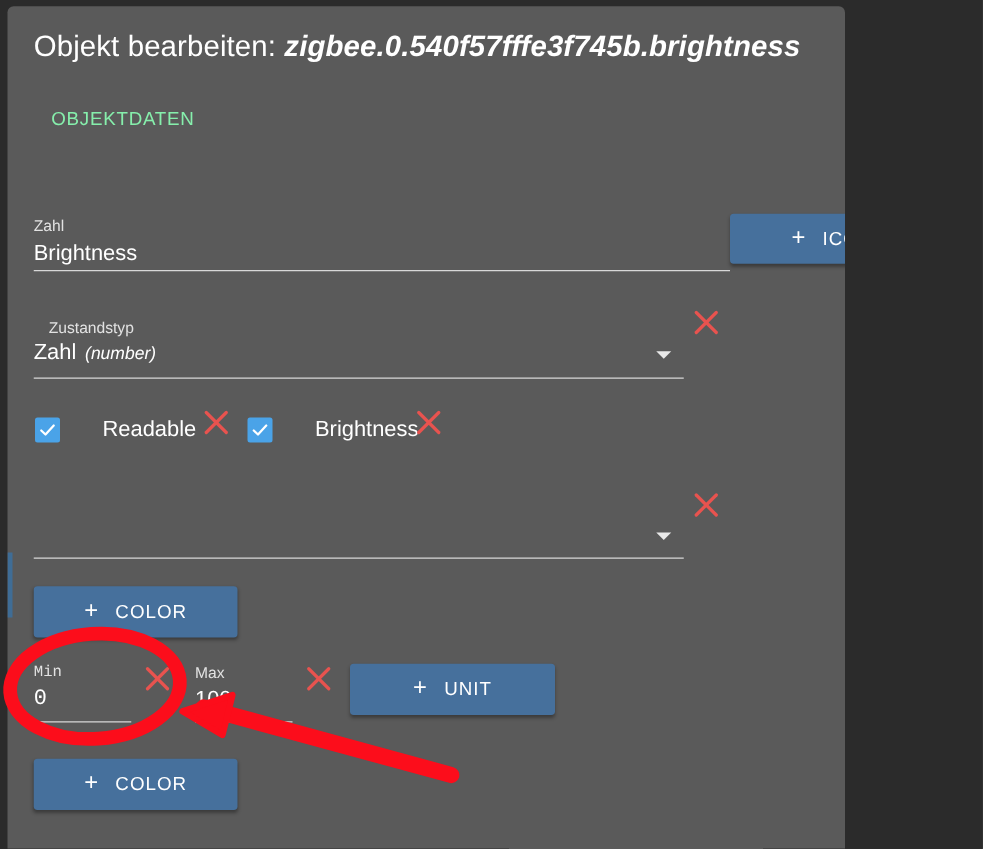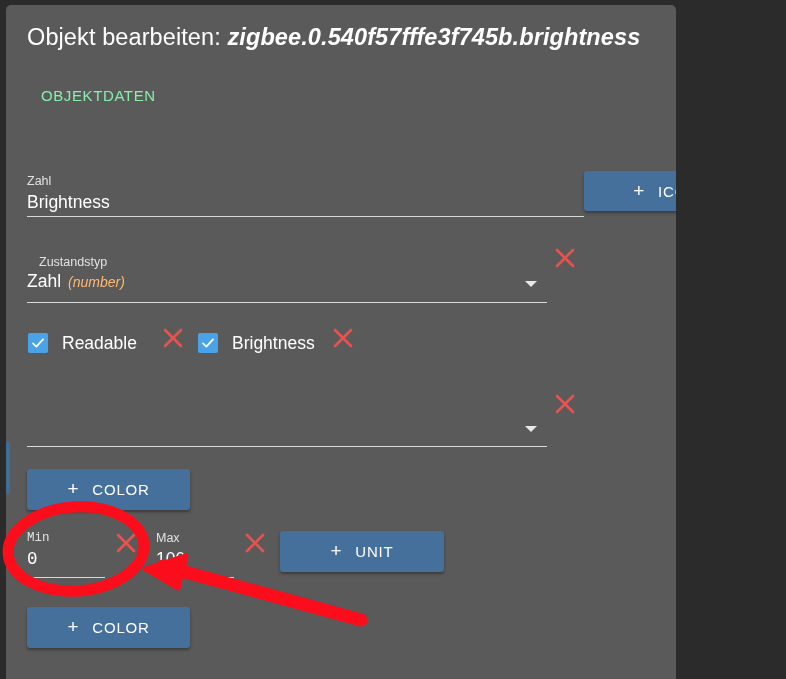--- a/index.html
+++ b/index.html
@@ -98,21 +98,21 @@
   }
   .field-value {
     font-size: 17.5px;
     color: #ffffff;
     line-height: 26px;
     white-space: nowrap;
   }
   .field-value .hint {
     font-size: 14px;
     font-style: italic;
-    color: #fdba74;
+    color: #ffffff;
     margin-left: 7px;
   }
   .underline {
     position: absolute;
     height: 1px;
     background: #d8d8d8;
   }
 
   
   .btn {
@@ -138,23 +138,24 @@
     margin-right: 13px;
     line-height: 1;
     position: relative;
     top: -1px;
   }
 
   
   .checkrow {
     position: absolute;
     display: flex;
-    align-items: flex-start;
+    align-items: flex-end;
     cursor: pointer;
     user-select: none;
+    gap: 20px;
   }
   .cbox {
     width: 20px;
     height: 20px;
     border-radius: 2px;
     background: #4aa3e8;
     display: flex;
     align-items: center;
     justify-content: center;
     flex: none;

